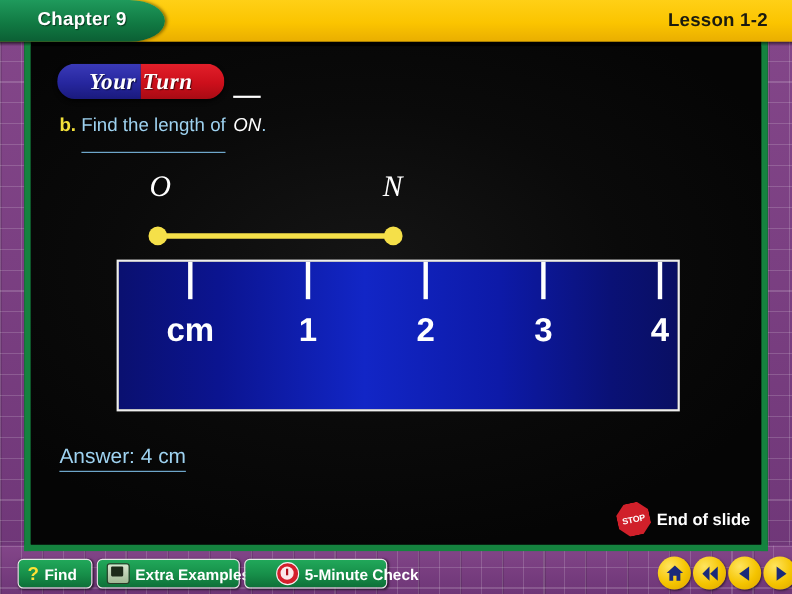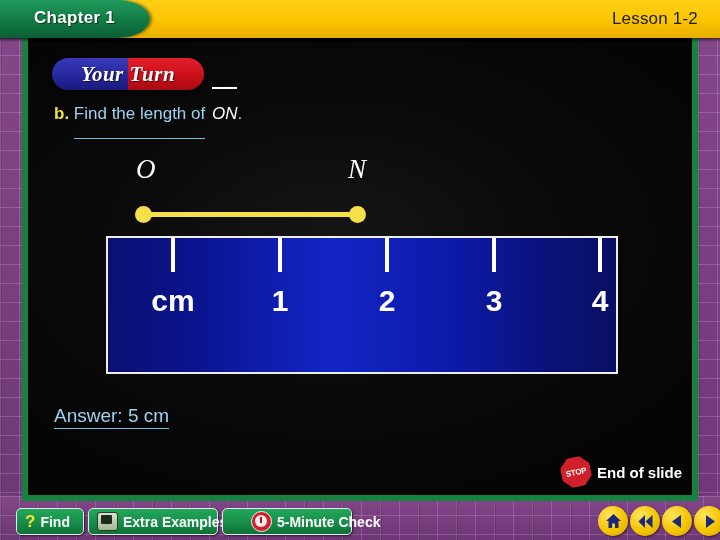--- a/index.html
+++ b/index.html
@@ -65,21 +65,21 @@
     letter-spacing: 0.3px;
     text-shadow: 1px 1px 1px rgba(0,0,0,0.55);
   }
   #header-title {
     position: absolute; left: 168px; top: 9px;
     font-size: 17px; font-weight: bold; color: #1b1b10;
     letter-spacing: 0.2px;
   }
   #lesson-label {
     position: absolute; right: 22px; top: 9px;
-    font-size: 17px; font-weight: normal; color: #1b1b10;
+    font-size: 17px; font-weight: bold; color: #1b1b10;
     letter-spacing: 0.2px;
   }
 
   
   #stage {
     position: absolute; left: 28px; top: 42px; width: 664px; height: 453px;
     background:
       radial-gradient(ellipse 420px 260px at 46% 44%, #151515 0%, #0a0a0a 55%, #050505 100%);
     overflow: hidden;
   }
@@ -260,21 +260,21 @@
   <div class="plaid" id="plaid-left"></div>
   <div class="plaid" id="plaid-right"></div>
   <div class="plaid" id="plaid-bottom"></div>
 
   <div class="rim" id="rim-left"></div>
   <div class="rim" id="rim-right"></div>
   <div class="rim" id="rim-bottom"></div>
 
   <div id="header">
     <div id="chapter-tab"></div>
-    <div id="chapter-label">Chapter 1</div>
+    <div id="chapter-label">Chapter 9</div>
     <div id="lesson-label">Lesson 1-2</div>
   </div>
   <div id="header-shadow"></div>
 
   <div id="stage">
 
     <div id="your-turn">
       <div id="yt-blue"></div>
       <div id="yt-red"></div>
       <div id="yt-text">Your Turn</div>
@@ -299,21 +299,21 @@
       <div class="tick" style="left:384px"></div>
       <div class="tick" style="left:490px"></div>
 
       <div class="tick-label" style="left:65px">cm</div>
       <div class="tick-label" style="left:172px">1</div>
       <div class="tick-label" style="left:279px">2</div>
       <div class="tick-label" style="left:386px">3</div>
       <div class="tick-label" style="left:492px">4</div>
     </div>
 
-    <div id="answer">Answer:  5 cm</div>
+    <div id="answer">Answer:  4 cm</div>
 
     <div id="end-of-slide">
       <div id="stop-sign">
         <span id="stop-text">STOP</span>
       </div>
       <span id="eos-label">End of slide</span>
     </div>
   </div>
 
   <div class="tool-btn" id="btn-help">

